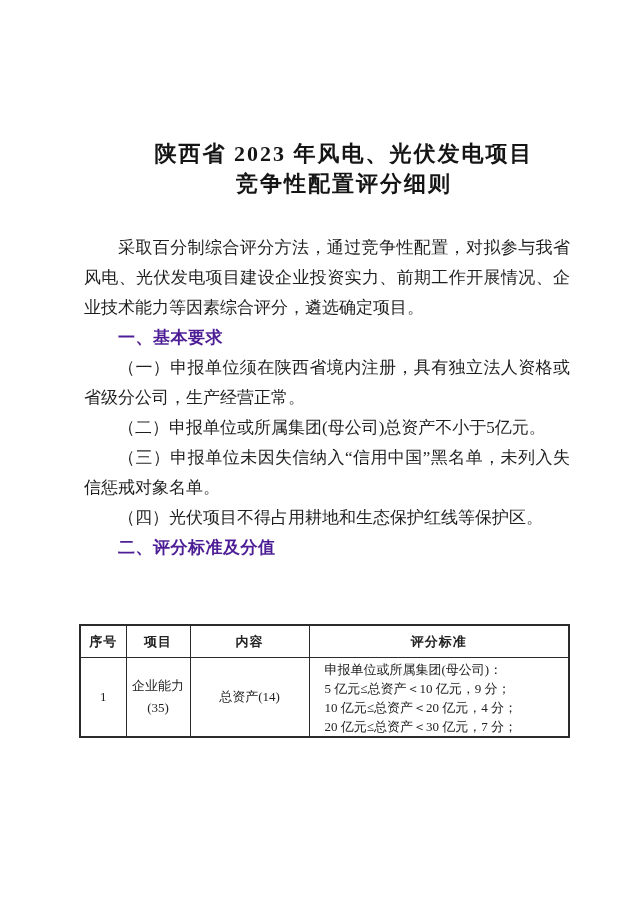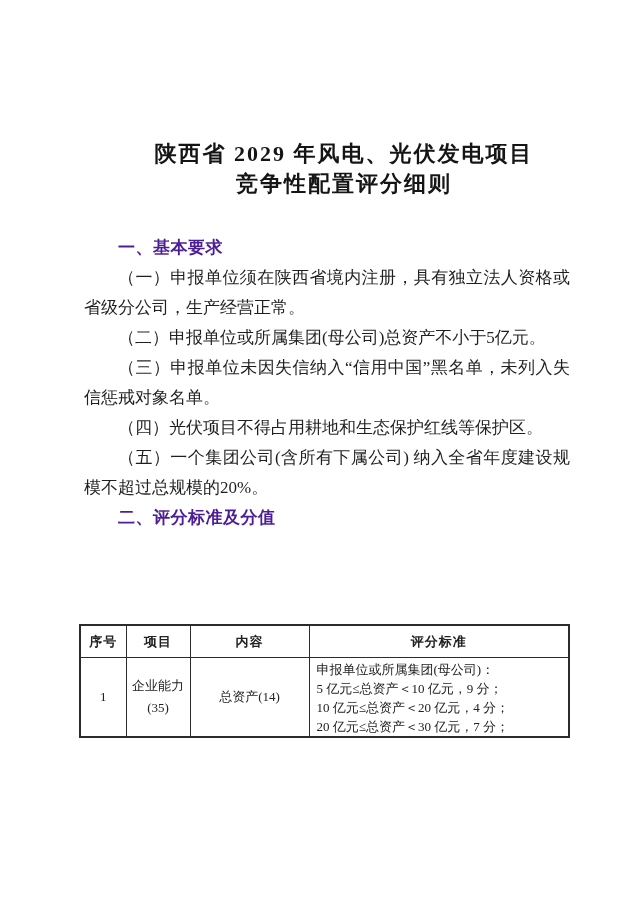--- a/index.html
+++ b/index.html
@@ -64,41 +64,41 @@
   }
   .score-table td { height:73px; }
   td.cell-center {
     text-align:center;
     vertical-align:middle;
     line-height:22px;
   }
   td.cell-criteria {
     text-align:left;
     vertical-align:top;
-    padding:2px 6px 0 7px;
+    padding:2px 6px 0 15px;
   }
   td.cell-criteria .crit-line { line-height:19px; white-space:nowrap; }
 </style>
 </head>
 <body>
 
 <div class="page">
 
   <div class="title-block">
-    <div>陕西省 2029 年风电、光伏发电项目</div>
+    <div>陕西省 2023 年风电、光伏发电项目</div>
     <div>竞争性配置评分细则</div>
   </div>
 
   <div class="content">
+    <p class="para">采取百分制综合评分方法，通过竞争性配置，对拟参与我省风电、光伏发电项目建设企业投资实力、前期工作开展情况、企业技术能力等因素综合评分，遴选确定项目。</p>
     <p class="heading">一、基本要求</p>
     <p class="para">（一）申报单位须在陕西省境内注册，具有独立法人资格或省级分公司，生产经营正常。</p>
     <p class="para">（二）申报单位或所属集团(母公司)总资产不小于5亿元。</p>
     <p class="para">（三）申报单位未因失信纳入“信用中国”黑名单，未列入失信惩戒对象名单。</p>
     <p class="para">（四）光伏项目不得占用耕地和生态保护红线等保护区。</p>
-    <p class="para">（五）一个集团公司(含所有下属公司) 纳入全省年度建设规模不超过总规模的20%。</p>
     <p class="heading">二、评分标准及分值</p>
   </div>
 
   <table class="score-table">
     <colgroup>
       <col style="width:46px">
       <col style="width:64px">
       <col style="width:119px">
       <col>
     </colgroup>

